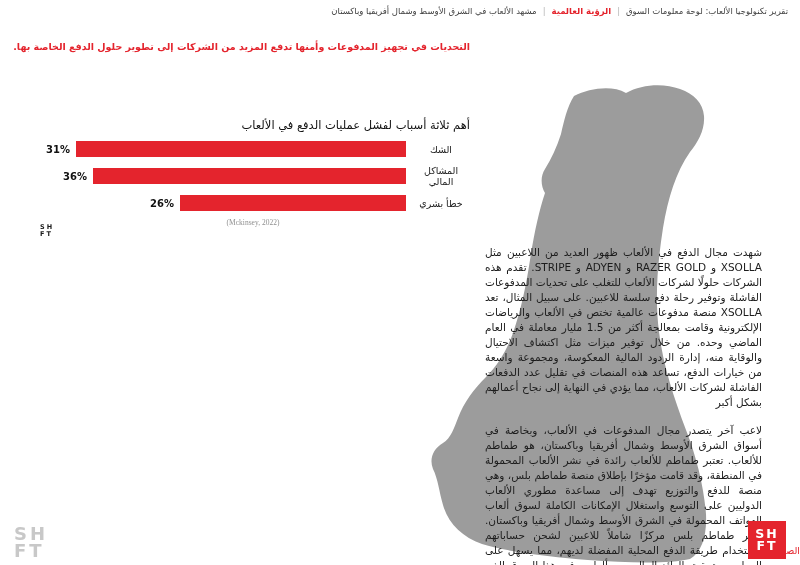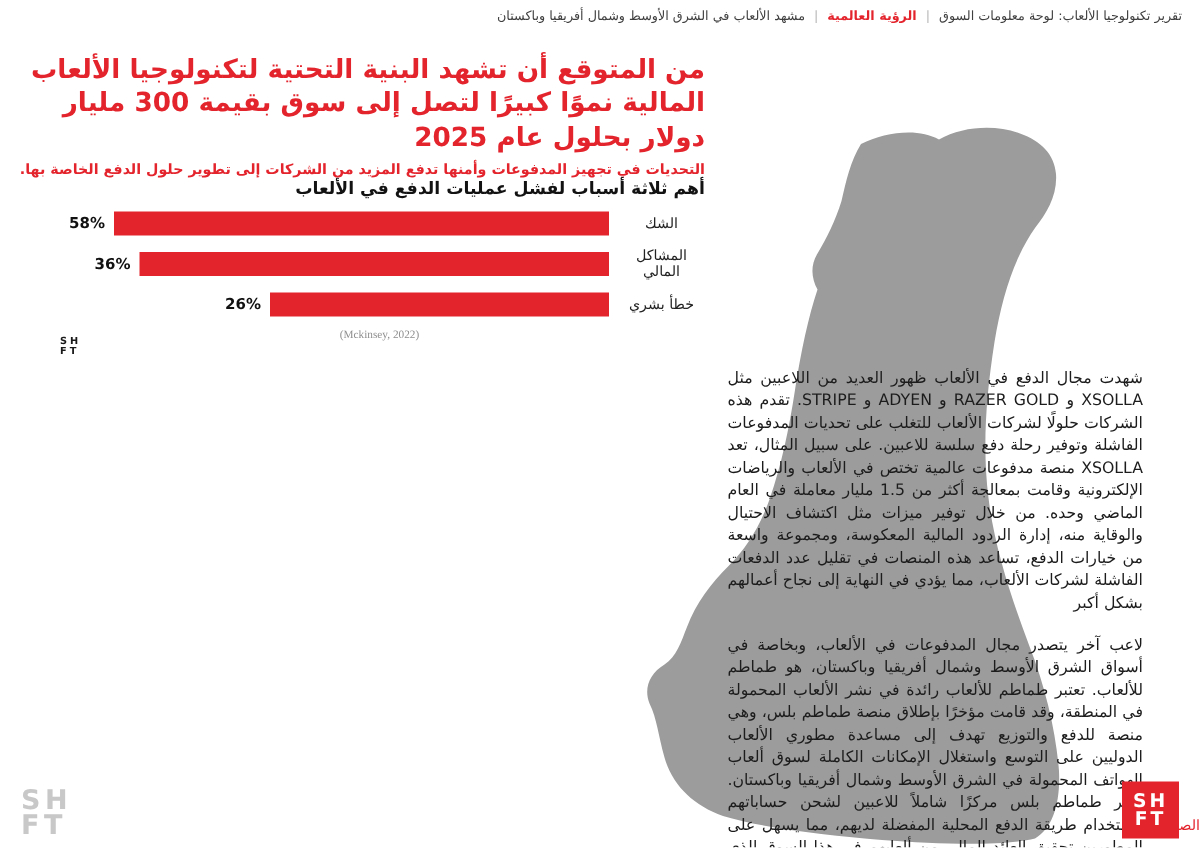--- a/index.html
+++ b/index.html
@@ -41,21 +41,21 @@
     color: var(--accent, #e4242d);
     font-weight: bold;
   }
 
   
   .chart {
     position: absolute; top: 118px; right: 330px; width: 434px; height: 120px;
     direction: rtl;
   }
   .chart-title {
-    margin: 0 0 9px; font-size: 11.5px; font-weight: bold;
+    margin: 0 0 9px; font-size: 11.5px; font-weight: normal;
     color: #121212; text-align: right;
   }
   .chart-rows { display: flex; flex-direction: column; gap: 11px; }
   .chart-row { display: flex; align-items: center; gap: 6px; direction: rtl; height: 16px; }
   .chart-cat { width: 58px; flex: none; font-size: 9.5px; color: #222; text-align: center; }
   .chart-bar { height: 16px; background: var(--accent, #e4242d); flex: none; }
   .chart-val { font-size: 10px; font-weight: bold; color: #111; direction: ltr; unicode-bidi: isolate; }
   .chart-source {
     margin-top: 7px; font-size: 7.5px; color: #8f8f8f;
     direction: ltr; text-align: center; font-family: Liberation Serif, serif;
@@ -124,31 +124,30 @@
          C 521 310 526 286 530 260
          C 534 234 539 211 545 193
          C 541 186 540 177 545 169
          C 551 159 557 147 561 134
          C 564 121 567 107 574 96 Z"></path>
   </svg>
 
   <header class="breadcrumb"><span class="bc-item">تقرير تكنولوجيا الألعاب: لوحة معلومات السوق</span><span class="bc-sep">|</span><span class="bc-item hl">الرؤية العالمية</span><span class="bc-sep">|</span><span class="bc-item">مشهد الألعاب في الشرق الأوسط وشمال أفريقيا وباكستان</span></header>
 
   <section class="headline">
-    <h1>من المتوقع أن تشهد البنية التحتية لتكنولوجيا الألعاب المالية نموًا كبيرًا لتصل إلى سوق بقيمة 300 مليار دولار بحلول عام 2025</h1>
     <p>التحديات في تجهيز المدفوعات وأمنها تدفع المزيد من الشركات إلى تطوير حلول الدفع الخاصة بها.</p>
   </section>
 
   <section class="chart">
     <h2 class="chart-title">أهم ثلاثة أسباب لفشل عمليات الدفع في الألعاب</h2>
     <div class="chart-rows">
         <div class="chart-row">
           <span class="chart-cat">الشك</span>
           <div class="chart-bar" style="width: 330px;"></div>
-          <span class="chart-val">58%</span>
+          <span class="chart-val">31%</span>
         </div>
         <div class="chart-row">
           <span class="chart-cat">المشاكل المالي</span>
           <div class="chart-bar" style="width: 313px;"></div>
           <span class="chart-val">36%</span>
         </div>
         <div class="chart-row">
           <span class="chart-cat">خطأ بشري</span>
           <div class="chart-bar" style="width: 226px;"></div>
           <span class="chart-val">26%</span>

